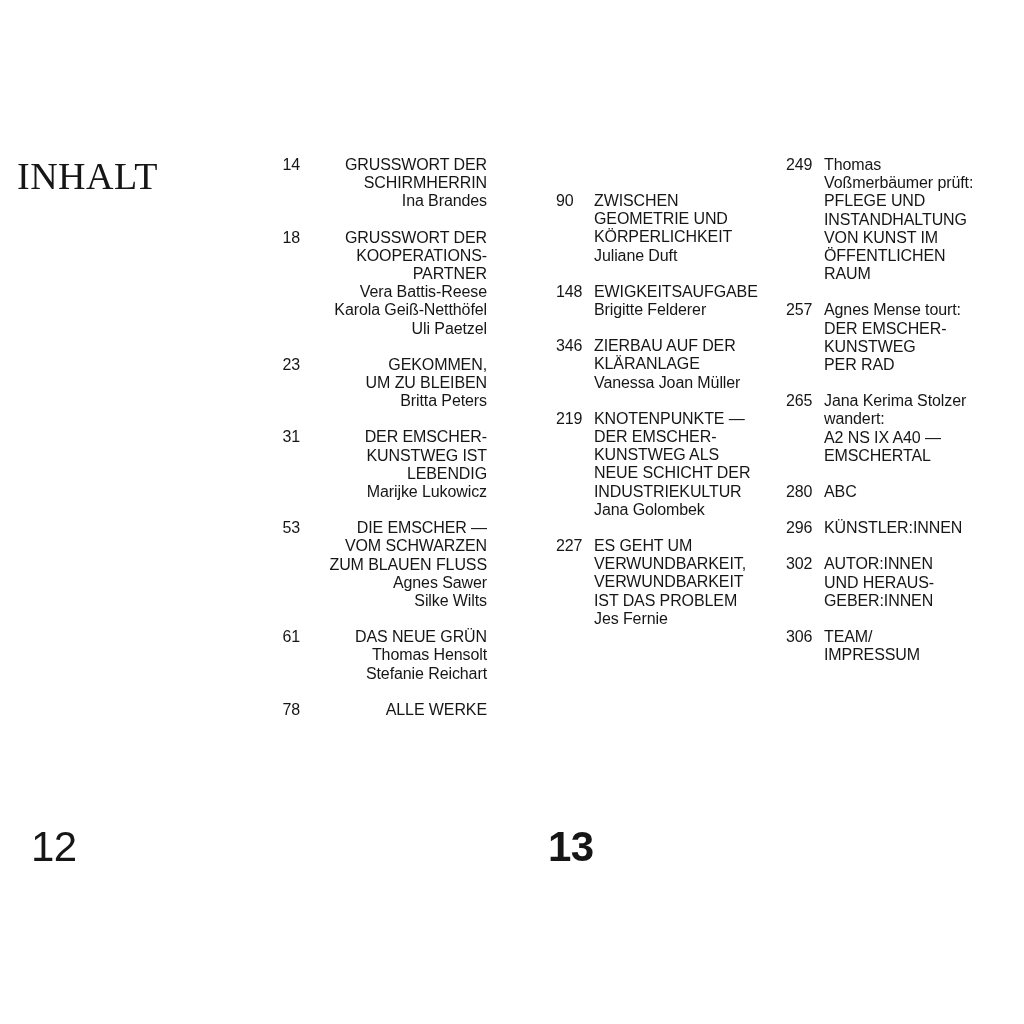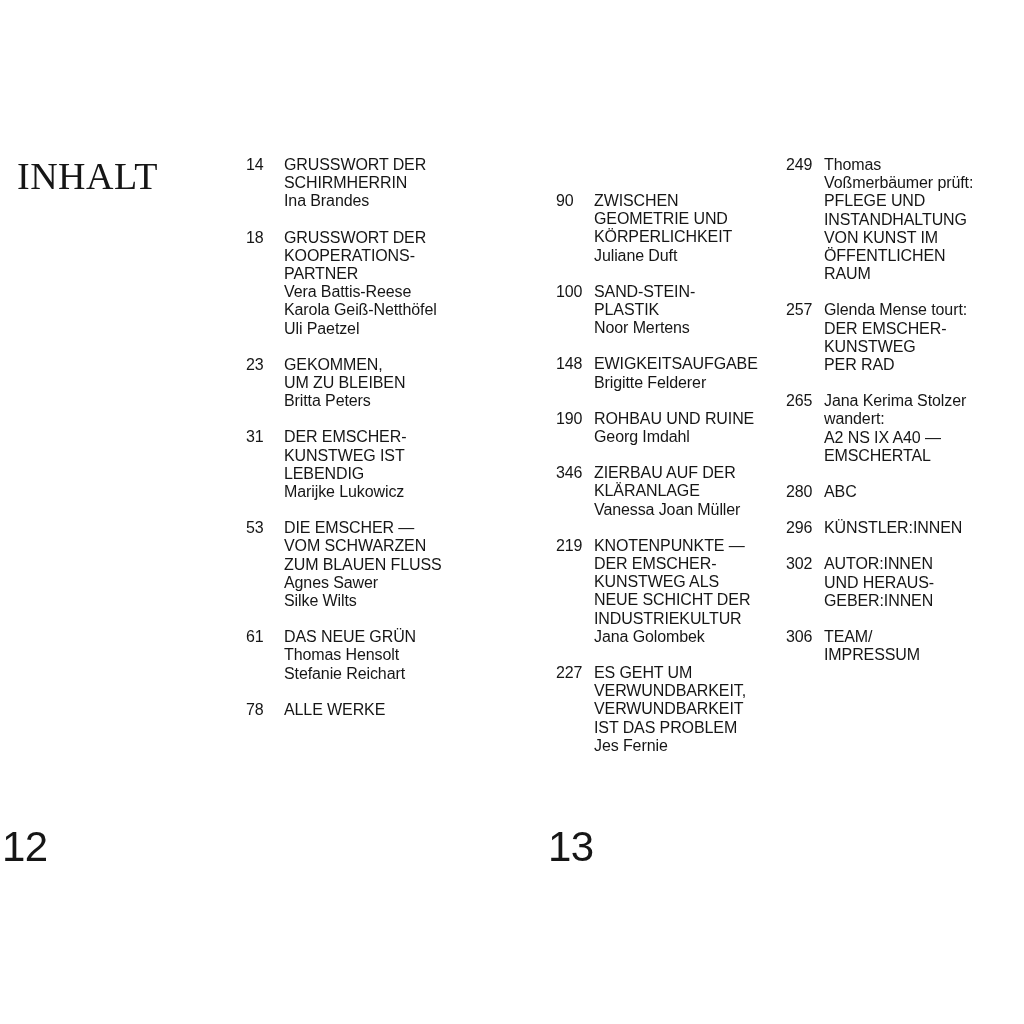--- a/index.html
+++ b/index.html
@@ -6,31 +6,31 @@
   body{
     width:1024px;height:1024px;position:relative;background:#ffffff;overflow:hidden;
     font-family:"Liberation Sans","DejaVu Sans",sans-serif;color:#161616;
   }
   .page{position:absolute;inset:0;background:#ffffff;}
   .heading{
     position:absolute;left:17px;top:130px;
     font-size:38px;line-height:1.15;letter-spacing:0.5px;font-weight:400;font-family:Liberation Serif, serif;
   }
   .toc-col{position:absolute;top:156px;}
-  #col-1{left:246px;width:225px;}
+  #col-1{left:262px;width:225px;text-align:right;}
   #col-2{left:556px;width:225px;margin-top:36px;}
   #col-3{left:786px;width:220px;}
   .entry{display:flex;align-items:flex-start;margin:0 0 18px 0;}
   .num{flex:none;width:38px;font-size:16px;line-height:18.2px;letter-spacing:-0.1px;}
   .txt{flex:1;font-size:16px;line-height:18.2px;letter-spacing:-0.1px;white-space:pre-line;}
   .folio{
     position:absolute;top:822px;font-size:42px;line-height:1.2;letter-spacing:-0.5px;font-weight:400;
   }
-  #folio-left{left:2px;}
-  #folio-right{left:548px;}
+  #folio-left{left:31px;}
+  #folio-right{left:548px;font-weight:bold;}
 </style>
 </head>
 <body>
 
 <div class="page">
 
   <h1 class="heading">INHALT</h1>
 
   <div class="toc-col" id="col-1">
     <div class="entry">
@@ -83,34 +83,23 @@
 
   <div class="toc-col" id="col-2">
     <div class="entry">
       <span class="num">90</span>
       <span class="txt">ZWISCHEN
 GEOMETRIE UND
 KÖRPERLICHKEIT
 Juliane Duft</span>
     </div>
     <div class="entry">
-      <span class="num">100</span>
-      <span class="txt">SAND-STEIN-
-PLASTIK
-Noor Mertens</span>
-    </div>
-    <div class="entry">
       <span class="num">148</span>
       <span class="txt">EWIGKEITSAUFGABE
 Brigitte Felderer</span>
-    </div>
-    <div class="entry">
-      <span class="num">190</span>
-      <span class="txt">ROHBAU UND RUINE
-Georg Imdahl</span>
     </div>
     <div class="entry">
       <span class="num">346</span>
       <span class="txt">ZIERBAU AUF DER
 KLÄRANLAGE
 Vanessa Joan Müller</span>
     </div>
     <div class="entry">
       <span class="num">219</span>
       <span class="txt">KNOTENPUNKTE —
@@ -136,21 +125,21 @@
       <span class="txt">Thomas
 Voßmerbäumer prüft:
 PFLEGE UND
 INSTANDHALTUNG
 VON KUNST IM
 ÖFFENTLICHEN
 RAUM</span>
     </div>
     <div class="entry">
       <span class="num">257</span>
-      <span class="txt">Glenda Mense tourt:
+      <span class="txt">Agnes Mense tourt:
 DER EMSCHER-
 KUNSTWEG
 PER RAD</span>
     </div>
     <div class="entry">
       <span class="num">265</span>
       <span class="txt">Jana Kerima Stolzer
 wandert:
 A2 NS IX A40 —
 EMSCHERTAL</span>

